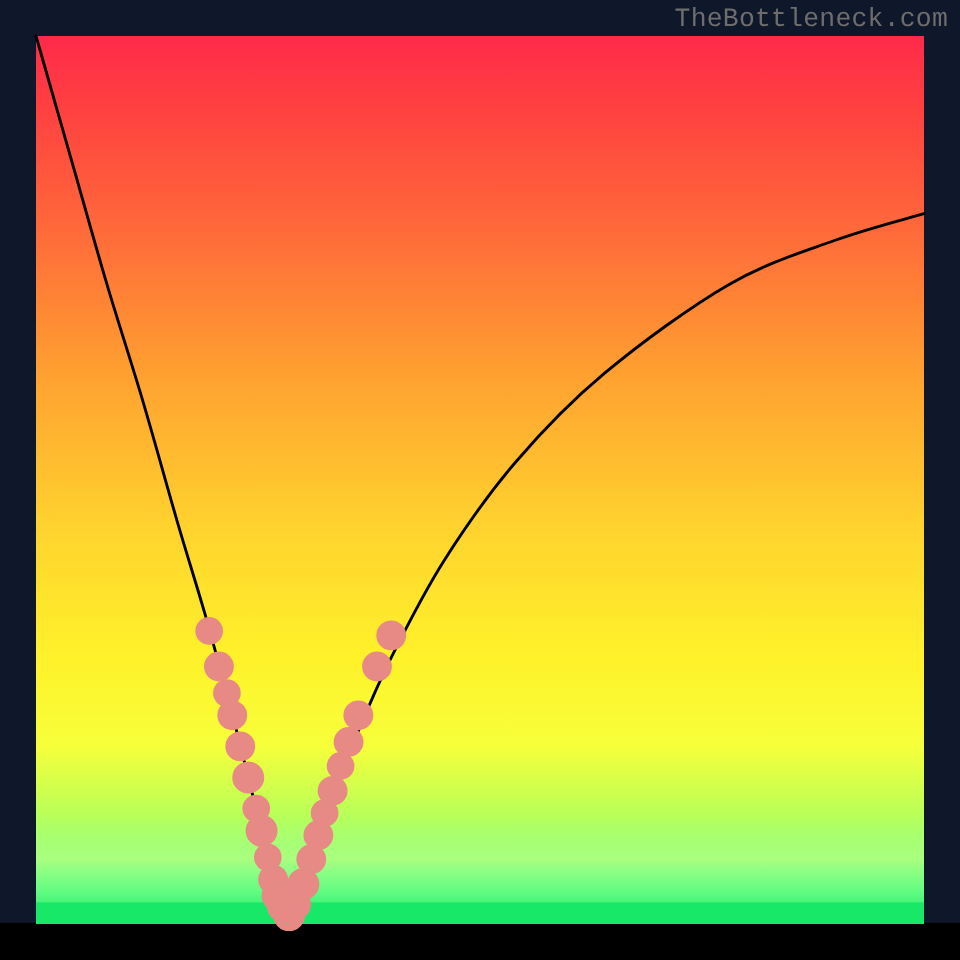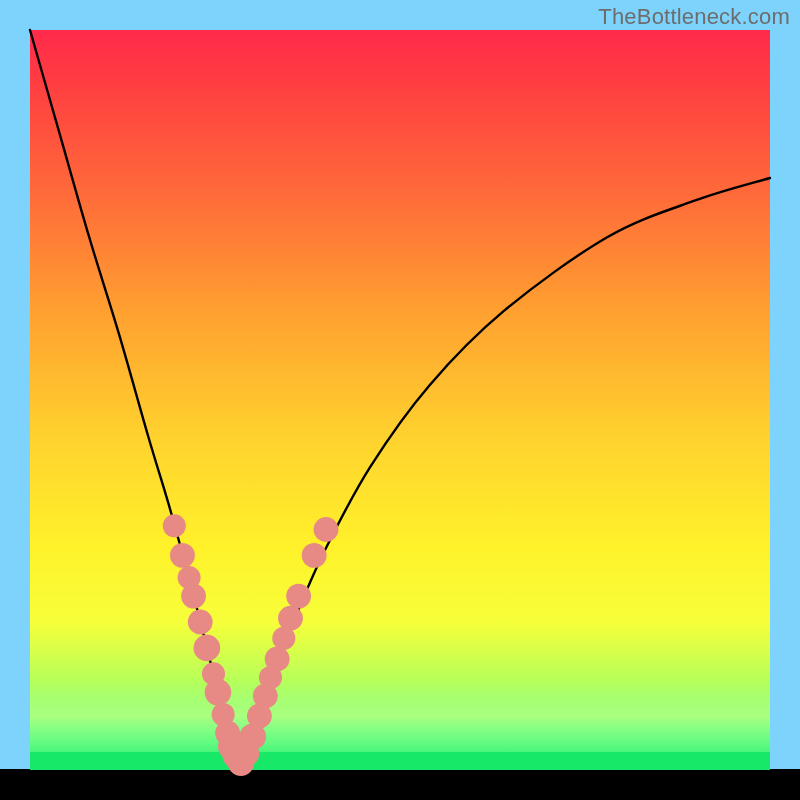--- a/index.html
+++ b/index.html
@@ -8,21 +8,22 @@
     width: 800px;
     height: 800px;
     background: #000;
     overflow: hidden;
     font-family: Arial, Helvetica, sans-serif;
   }
   #stage {
     position: relative;
     width: 800px;
     height: 769px;
-    background: #7dd3fc;
+    background: #0f172a;
+    font-family: Liberation Mono, monospace;
   }
   #plot-area {
     position: absolute;
     left: 30px;
     top: 30px;
     width: 740px;
     height: 740px;
     background: linear-gradient(to bottom,
       #ff2a4a 0%,
       #ff4040 8%,

